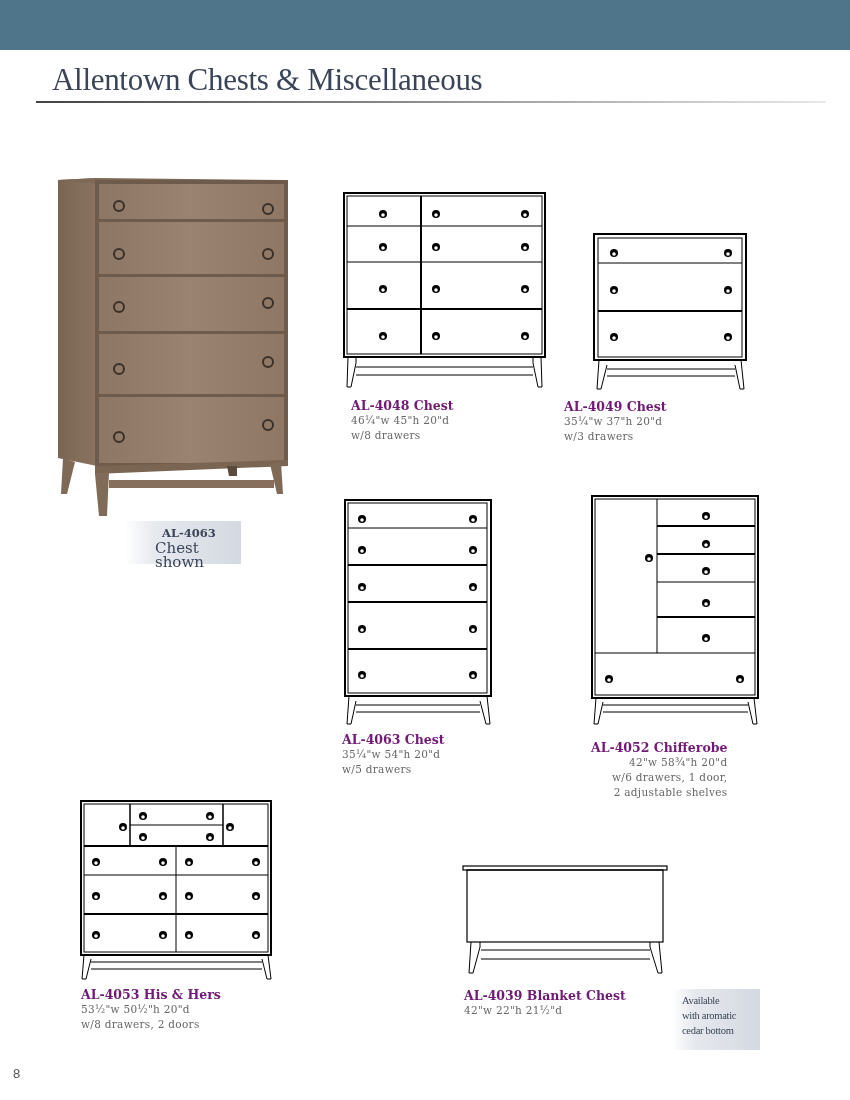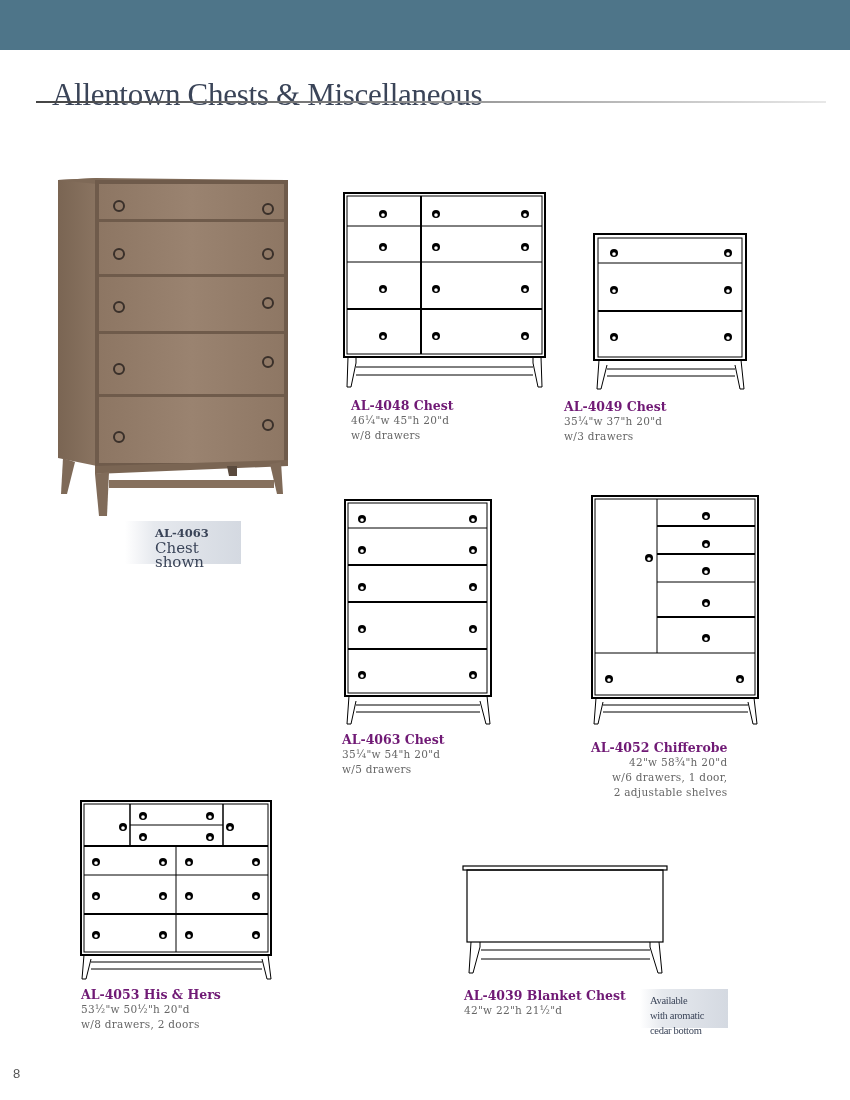--- a/index.html
+++ b/index.html
@@ -1,20 +1,20 @@
 <!DOCTYPE html>
 <html><head>
 <meta charset="utf-8">
 <style>
   * { margin: 0; padding: 0; box-sizing: border-box; }
   html, body { width: 850px; height: 1100px; background: #ffffff; overflow: hidden; }
   body { position: relative; font-family: "Liberation Serif", "DejaVu Serif", serif; color: #333; }
 
   .top-band { position: absolute; left: 0; top: 0; width: 850px; height: 50px; background: #4e7589; }
-  .page-title { position: absolute; left: 52px; top: 77px; font-size: 31px; color: #3a4458; letter-spacing: -0.3px; font-weight: normal; white-space: nowrap; }
+  .page-title { position: absolute; left: 52px; top: 62px; font-size: 31px; color: #3a4458; letter-spacing: -0.3px; font-weight: normal; white-space: nowrap; }
   .title-rule { position: absolute; left: 36px; top: 101px; width: 790px; height: 2px; background: linear-gradient(to right, #444 0%, #888 45%, #e8e8e8 100%); }
   .drawing { position: absolute; }
   .drawing svg { display: block; }
 
   .caption { position: absolute; font-family: "DejaVu Serif", serif; line-height: 15px; }
   .caption .name { font-weight: bold; font-size: 12.5px; color: #701a75; white-space: nowrap; }
   .caption .line { font-size: 10.5px; color: #666; white-space: nowrap; letter-spacing: 0.3px; }
 
   .note-box { position: absolute; background: linear-gradient(to right, #ffffff 0%, #e6e9ee 25%, #d4d9e1 100%); }
   .note-box .txt { font-family: "Liberation Serif", serif; }
@@ -73,21 +73,21 @@
     <polygon points="8,282 20,286 12,318 6,318" fill="#7f6a58"></polygon>
     <polygon points="40,298 54,296 52,340 44,340" fill="#806b59"></polygon>
     <polygon points="215,288 226,286 228,318 222,318" fill="#7f6a58"></polygon>
     <polygon points="172,290 182,290 182,300 174,300" fill="#5a4a3d"></polygon>
     <rect x="54" y="304" width="165" height="8" fill="#86705d"></rect>
   </svg>
 </div>
 
 <div class="note-box" style="left:125px; top:521px; width:116px; height:43px;">
   <div style="position:absolute; left:30px; top:5px;">
-    <div style="font-family:'DejaVu Serif',serif; font-weight:bold; font-size:11.5px; color:#3a4458; line-height:15px;">AL-4063</div>
+    <div style="font-family:'DejaVu Serif',serif; font-weight:bold; font-size:11.5px; color:#3a4458; line-height:15px;margin-left:7px;">AL-4063</div>
     <div style="font-family:'DejaVu Serif',serif; font-size:15px; color:#3a4458; line-height:14px;">Chest shown</div>
   </div>
 </div>
 
 <div class="drawing" style="left:340px; top:185px;">
   <svg width="210" height="210" viewBox="0 0 210 210" fill="none" stroke="#000">
     <rect x="4" y="8" width="201" height="164" stroke-width="2"></rect>
     <rect x="7" y="11" width="195" height="158" stroke-width="1"></rect>
     <line x1="81" y1="11" x2="81" y2="169" stroke-width="2"></line>
     <line x1="7" y1="41" x2="202" y2="41" stroke-width="1"></line>
@@ -329,21 +329,21 @@
     <polyline points="25,87 25,92"></polyline>
     <polyline points="204,87 207,118 203,118 195,92"></polyline>
     <polyline points="195,87 195,92"></polyline>
   </svg>
 </div>
 <div class="caption" style="left:464px; top:988px;">
   <div class="name">AL-4039 Blanket Chest</div>
   <div class="line">42"w 22"h 21½"d</div>
 </div>
 
-<div class="note-box" style="left:640px; top:989px; width:88px; height:39px;">
+<div class="note-box" style="left:672px; top:989px; width:88px; height:61px;">
   <div style="position:absolute; left:10px; top:4px; font-size:10.5px; line-height:15px; color:#3a4458; letter-spacing:-0.3px;" class="txt">
     <div>Available</div>
     <div>with aromatic</div>
     <div>cedar bottom</div>
   </div>
 </div>
 
 <div class="page-number">8</div>
 
 </body></html>

